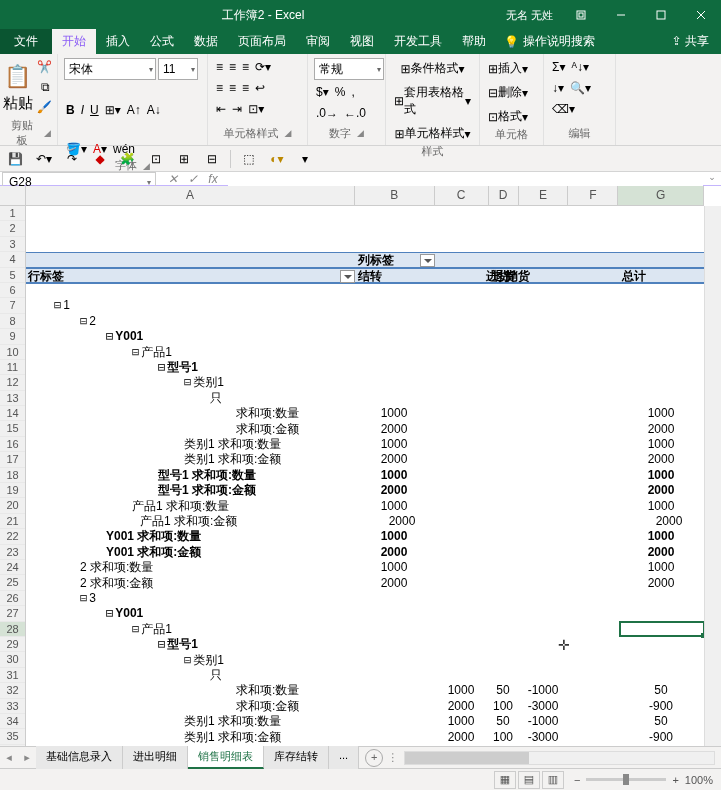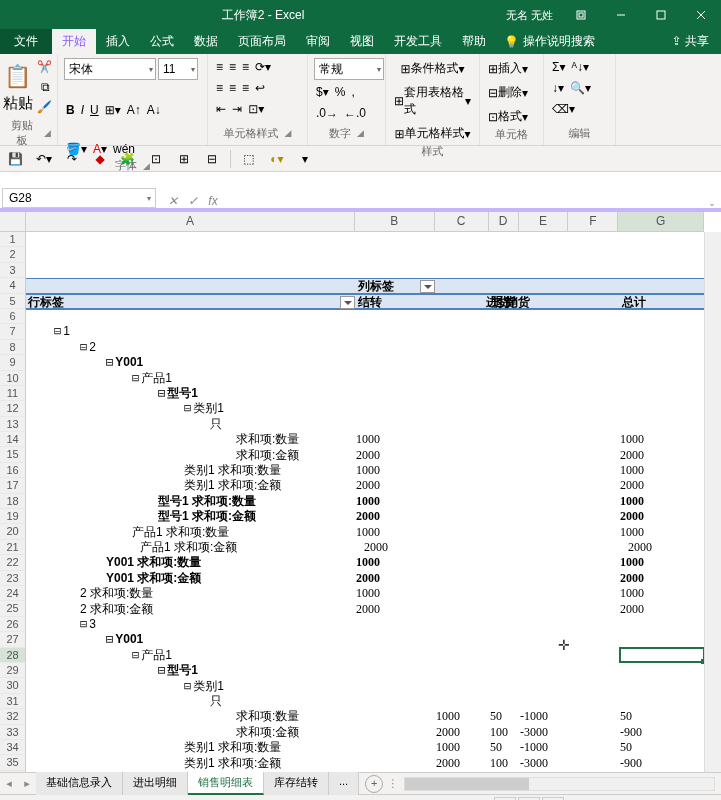--- a/index.html
+++ b/index.html
@@ -20,41 +20,41 @@
 .ribbon-group .body { flex: 1; display: flex; gap: 4px; }
 .ribbon-group .label { text-align: center; font-size: 11px; color: #666; height: 16px; display: flex; align-items: center; justify-content: center; }
 .ribbon-group .label .dlg { margin-left: 6px; font-size: 9px; color: #888; }
 .rbtn { display: inline-flex; align-items: center; justify-content: center; padding: 2px; cursor: pointer; border-radius: 2px; }
 .vcol { display: flex; flex-direction: column; gap: 2px; }
 .hrow { display: flex; align-items: center; gap: 2px; }
 .combo { height: 22px; border: 1px solid #ababab; background: #fff; display: flex; align-items: center; padding: 0 2px 0 4px; font-size: 12px; }
 .combo .dd { margin-left: auto; color: #666; font-size: 8px; }
 .qat { height: 26px; background: #f3f2f1; border-bottom: 1px solid #d4d4d4; display: flex; align-items: center; padding: 0 6px; gap: 8px; }
 .qat .qbtn { width: 20px; height: 20px; display: inline-flex; align-items: center; justify-content: center; cursor: pointer; }
-.formula-bar { height: 40px; background: #fff; border-bottom: 4px solid #c4b5fd; display: flex; align-items: flex-end; }
+.formula-bar { height: 14px; background: #fff; border-bottom: 1px solid #c4b5fd; display: flex; align-items: flex-start; }
 .name-box { width: 154px; height: 20px; border: 1px solid #ccc; margin: 0 2px; display: flex; align-items: center; padding-left: 6px; font-size: 12px; }
 .name-box .dd { margin-left: auto; padding: 0 4px; color: #777; font-size: 8px; }
 .fb-btns { display: flex; gap: 2px; margin: 0 6px; color: #888; }
 .fb-btns span { width: 18px; text-align: center; cursor: pointer; font-style: italic; }
 .fb-input { flex: 1; border: none; outline: none; height: 20px; font-size: 12px; padding-left: 4px; }
 .fb-expand { width: 18px; text-align: center; color: #888; cursor: pointer; font-size: 9px; }
 .sheet-area { position: relative; height: 560px; overflow: hidden; }
 .col-headers { display: flex; height: 20px; background: #f0f0f0; border-bottom: 1px solid #ccc; position: absolute; top: 0; left: 0; right: 17px; }
 .corner { width: 26px; border-right: 1px solid #ccc; background: #f0f0f0; }
 .ch { border-right: 1px solid #ccc; text-align: center; font-size: 12px; color: #555; line-height: 19px; background: #f0f0f0; }
 .ch.sel { background: #d5e2d5; }
 .row-headers { position: absolute; top: 20px; left: 0; width: 26px; bottom: 0; background: #f0f0f0; border-right: 1px solid #ccc; }
 .rh { height: 15.4px; border-bottom: 1px solid #e8e8e8; text-align: center; font-size: 11px; color: #555; line-height: 15px; }
 .rh.sel { background: #d5e2d5; }
 .cells { position: absolute; top: 20px; left: 26px; right: 17px; bottom: 0; background: #fff; }
 .gridrow { height: 15.4px; position: relative; font-size: 12px; line-height: 15px; white-space: nowrap; }
 .gridrow.pivothead { background: #dce6f2; border-top: 1px solid #4f81bd; border-bottom: 1px solid #4f81bd; }
 .pivot-bluebar { position: absolute; height: 1px; background: #4f81bd; left: 0; }
 .gridrow .lbl { position: absolute; left: 2px; }
-.gridrow .colval { position: absolute; text-align: left; font-family: Liberation Serif, serif; }
+.gridrow .colval { position: absolute; text-align: center; }
 .bold { font-weight: bold; }
 .filterbtn { display: inline-block; width: 15px; height: 13px; border: 1px solid #999; background: #fff; margin-left: 2px; position: relative; vertical-align: middle; }
 .filterbtn::after { content: ""; position: absolute; left: 3px; top: 4px; border: 4px solid transparent; border-top-color: #555; }
 .expander { font-family: monospace; margin-right: 2px; color: #333; }
 .active-cell { position: absolute; border: 2px solid #1f7246; background: transparent; pointer-events: none; }
 .active-cell .handle { position: absolute; right: -3px; bottom: -3px; width: 5px; height: 5px; background: #1f7246; }
 .vscroll { position: absolute; top: 20px; right: 0; bottom: 0; width: 17px; background: #f0f0f0; border-left: 1px solid #ddd; }
 .sheettabs { height: 22px; border-top: 1px solid #ccc; display: flex; align-items: center; background: #f3f2f1; font-size: 11px; }
 .sheettabs .navbtn { width: 18px; text-align: center; color: #888; cursor: pointer; }
 .sheettabs .stabs { display: flex; }

